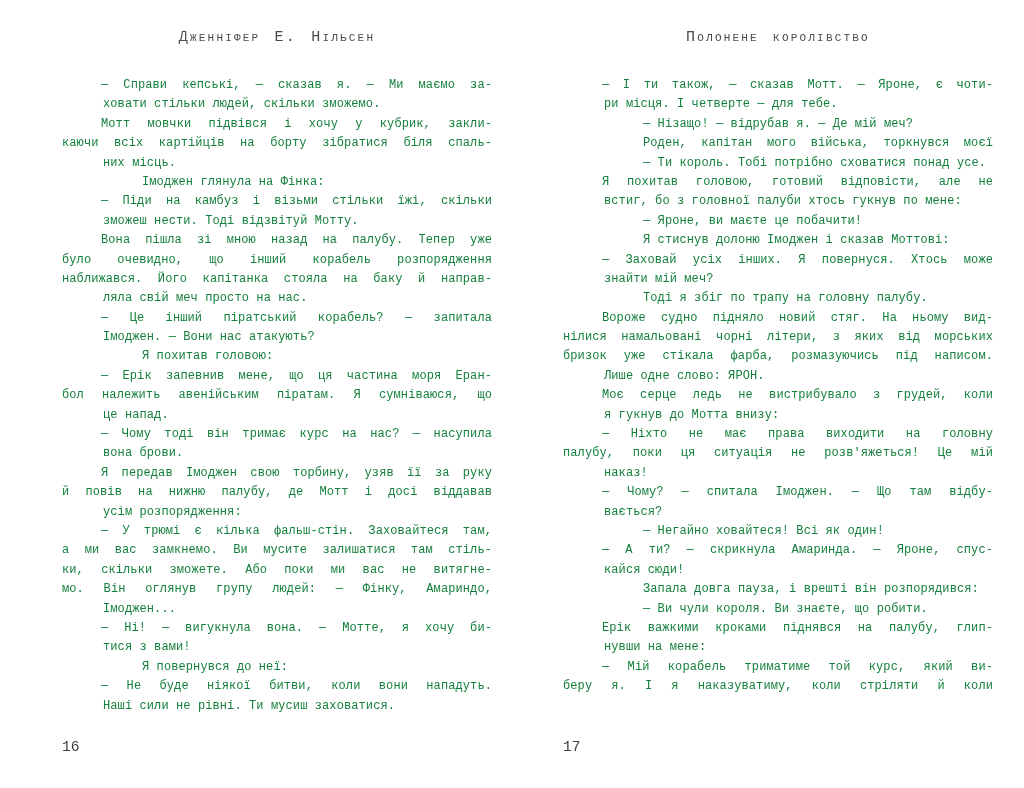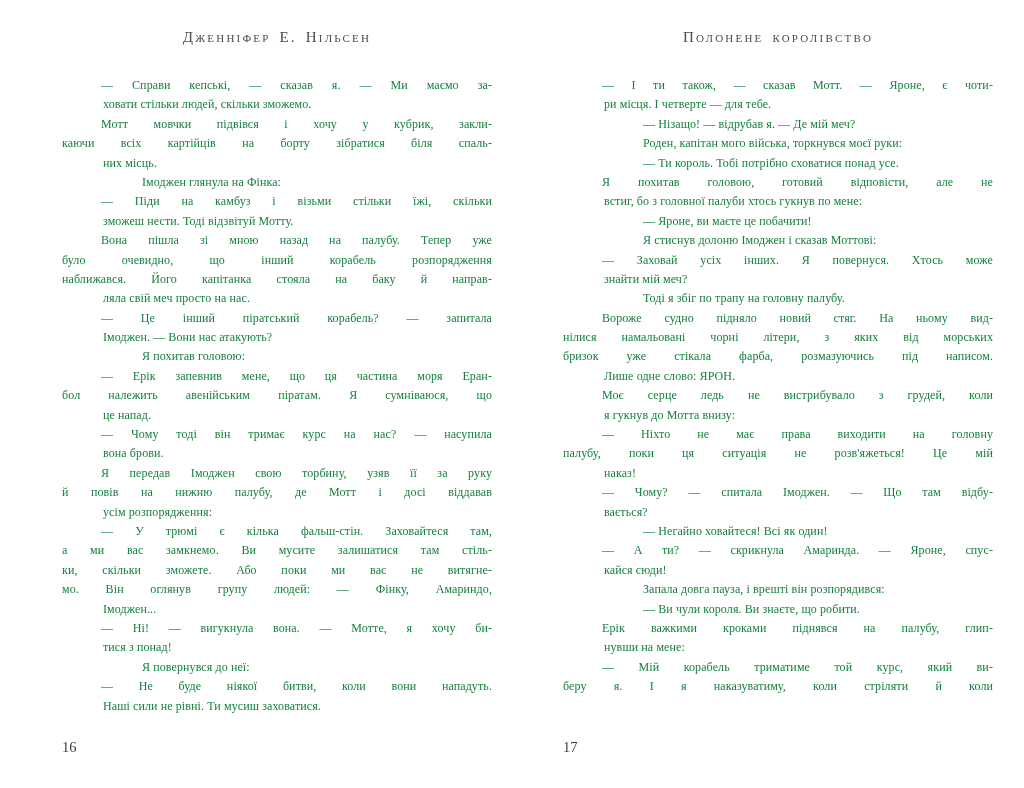--- a/index.html
+++ b/index.html
@@ -1,21 +1,21 @@
 <!DOCTYPE html>
 <html><head>
 <meta charset="utf-8">
 <style>
   html, body { margin: 0; padding: 0; background: #ffffff; }
   .spread {
     position: relative;
     width: 1024px;
     height: 788px;
     background: #ffffff;
-    font-family: Liberation Serif, serif;
+    font-family: Liberation Mono, monospace;
     overflow: hidden;
   }
   .page { position: absolute; top: 0; width: 430px; height: 788px; }
   .page-left  { left: 62px; }
   .page-right { left: 563px; }
   .running-head {
     position: absolute;
     top: 29px; left: 0; right: 0;
     text-align: center;
     font-variant: small-caps;
@@ -80,21 +80,21 @@
         <div class="line end">вона брови.</div>
         <div class="line indent">Я передав Імоджен свою торбину, узяв її за руку</div>
         <div class="line">й повів на нижню палубу, де Мотт і досі віддавав</div>
         <div class="line end">усім розпорядження:</div>
         <div class="line indent">— У трюмі є кілька фальш-стін. Заховайтеся там,</div>
         <div class="line">а ми вас замкнемо. Ви мусите залишатися там стіль-</div>
         <div class="line">ки, скільки зможете. Або поки ми вас не витягне-</div>
         <div class="line">мо. Він оглянув групу людей: — Фінку, Амариндо,</div>
         <div class="line end">Імоджен...</div>
         <div class="line indent">— Ні! — вигукнула вона. — Мотте, я хочу би-</div>
-        <div class="line end">тися з понад!</div>
+        <div class="line end">тися з вами!</div>
         <div class="line indent end">Я повернувся до неї:</div>
         <div class="line indent">— Не буде ніякої битви, коли вони нападуть.</div>
         <div class="line end">Наші сили не рівні. Ти мусиш заховатися.</div>
       </div>
     <div class="page-number">16</div>
   </section>
 
   <section class="page page-right">
     <header class="running-head">Полонене королівство</header>
     <div class="body-text">

